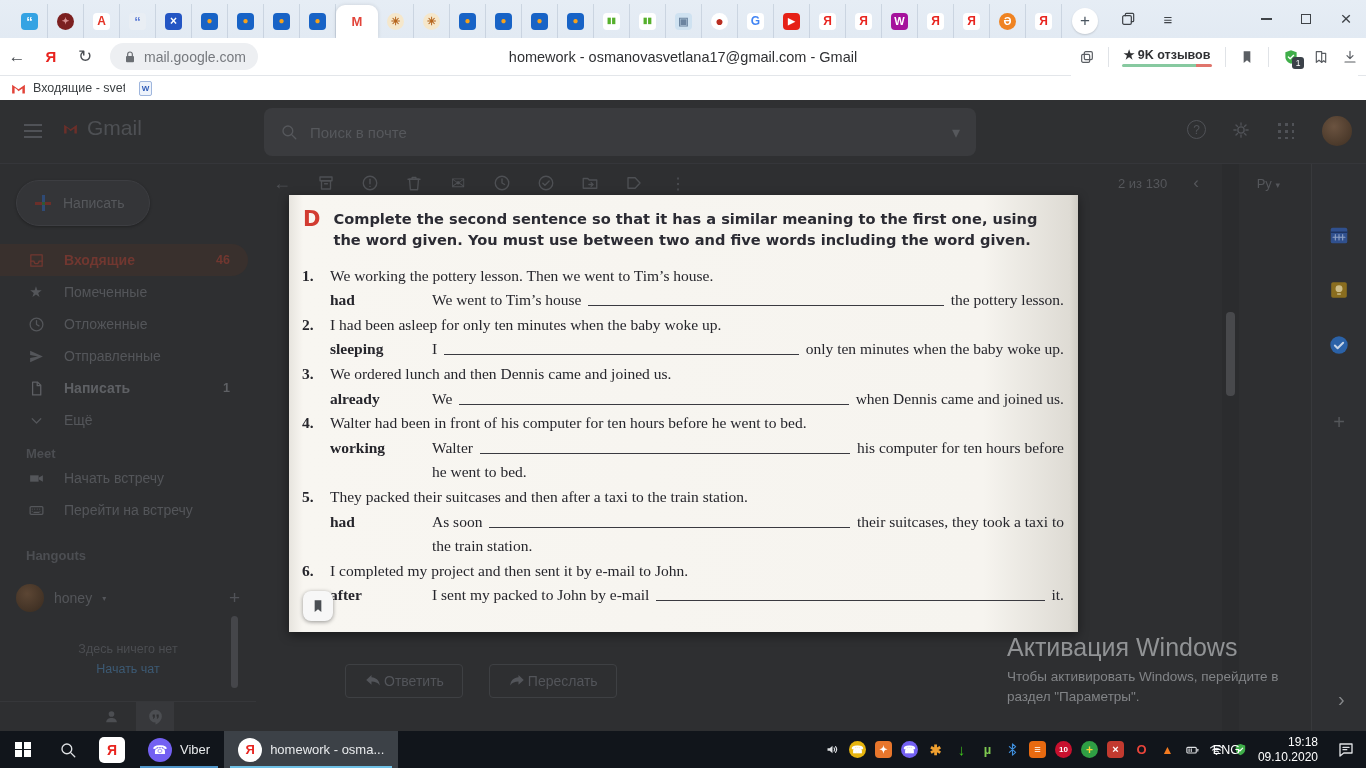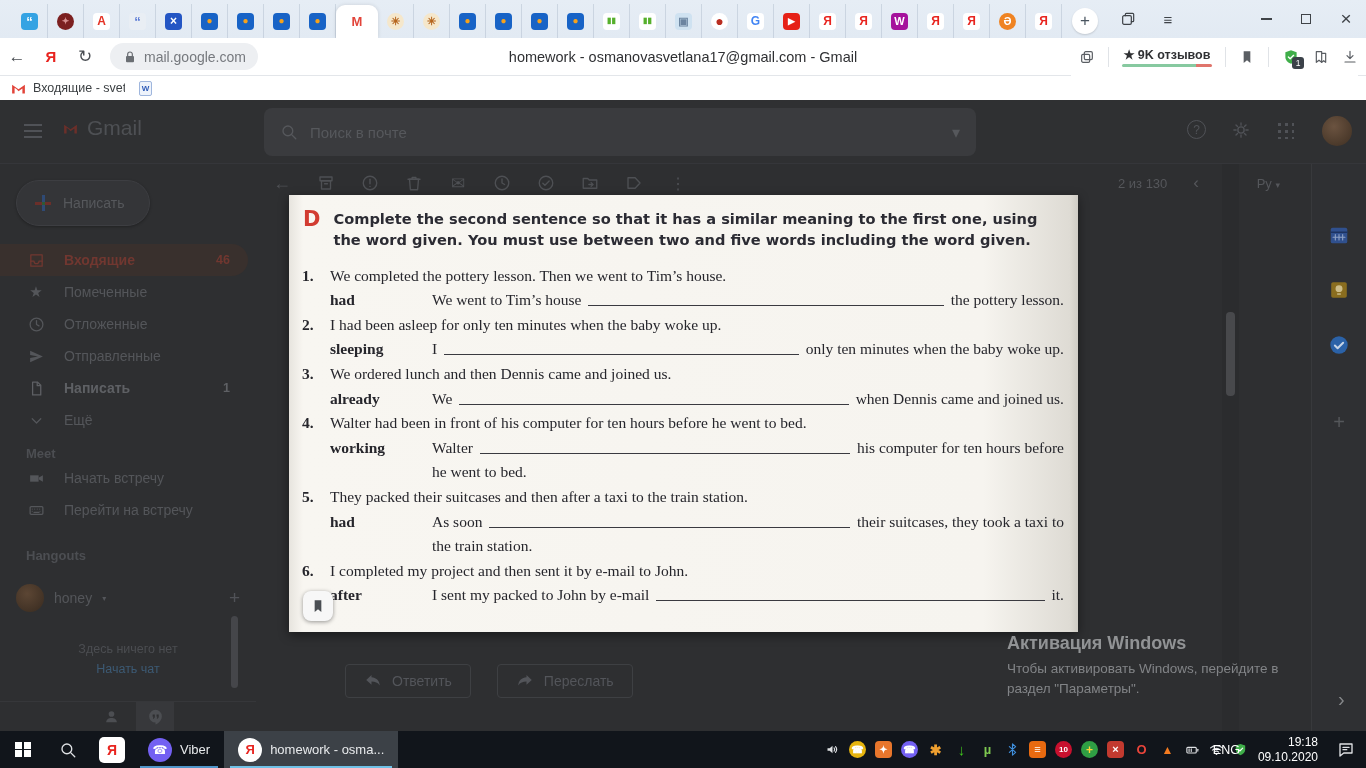--- a/index.html
+++ b/index.html
@@ -85,29 +85,29 @@
 .ws-row{height:24.6px;display:flex;align-items:flex-end;font-size:15.5px;line-height:19px}
 .ws-r1{padding-left:13px}
 .ws-r1 .num{width:28px;font-weight:bold}
 .ws-r2{padding-left:41px;padding-right:2px}
 .ws-r2 .word{width:102px;font-weight:bold}
 .ws-r3{padding-left:143px}
 .blank{flex:1;border-bottom:1.3px solid #3a3a40;margin:0 7px 3px 7px;min-width:60px}
 .post{white-space:nowrap}
 #savebtn{position:absolute;left:47px;top:427px;width:30px;height:30px;border-radius:8px;background:#f7f7f7;box-shadow:0 1px 4px rgba(0,0,0,.4);display:flex;align-items:center;justify-content:center;color:#4a4e53}
 #replyrow{position:absolute;left:89px;top:500px;display:flex;gap:26px}
-.gbtn{height:34px;border:1px solid #3e4043;border-radius:4px;display:flex;align-items:center;gap:10px;padding:0 18px;color:#53555a;font-size:14px}
+.gbtn{height:34px;border:1px solid #3e4043;border-radius:4px;display:flex;align-items:center;gap:2px;padding:0 18px;color:#53555a;font-size:14px}
 
 #mainscroll{position:absolute;right:55px;top:0;width:17px;height:567px;background:#2b2c2e}
 #mainscroll .thumb{position:absolute;left:4px;top:148px;width:9px;height:84px;border-radius:4px;background:#48494c}
 #rpanel{position:absolute;right:0;top:64px;width:55px;height:567px;background:#2f3033;border-left:1px solid #38393c;display:flex;flex-direction:column;align-items:center;padding-top:60px;gap:33px}
 #rpanel .plus{color:#55575b;font-size:20px;margin-top:22px}
 
 #activation{position:absolute;left:1007px;top:533px;width:330px}
-#activation .t1{font-size:18px;color:#919395;font-weight:700}
+#activation .t1{font-size:25px;color:#919395;font-weight:400}
 #activation .t2{font-size:13.5px;color:#828487;line-height:20px;margin-top:5px}
 #actchev{position:absolute;left:1338px;top:588px;color:#85878a;font-size:20px}
 
 #taskbar{position:absolute;left:0;top:731px;width:1366px;height:37px;background:#11151b;display:flex;align-items:stretch;color:#e8eaec}
 .tb{display:flex;align-items:center;justify-content:center}
 #tb-start{width:46px}
 .win-logo{display:grid;grid-template-columns:7px 7px;grid-template-rows:7px 7px;gap:1.5px}
 .win-logo i{background:#fff}
 #tb-search{width:44px;color:#dfe1e4}
 #tb-yandex{width:44px}
@@ -525,21 +525,21 @@
         <div id="ws-head">
           <div id="ws-letter">D</div>
           <div id="ws-instr">
             <span>Complete the second sentence so that it has a similar meaning to the first one, using the word given.</span>
             <span>You must use between two and five words including the word given.</span>
           </div>
         </div>
         <div id="ws-items">
             <div class="ws-row ws-r1">
               <span class="num">1.</span>
-              <span>We completed the pottery lesson. Then we went to Tim’s house.</span>
+              <span>We working the pottery lesson. Then we went to Tim’s house.</span>
             </div>
             <div class="ws-row ws-r2">
               <span class="word">had</span>
               <span class="post">We went to Tim’s house</span>
               <span class="blank"></span>
               <span class="post">the pottery lesson.</span>
             </div>
             <div class="ws-row ws-r1">
               <span class="num">2.</span>
               <span>I had been asleep for only ten minutes when the baby woke up.</span>

